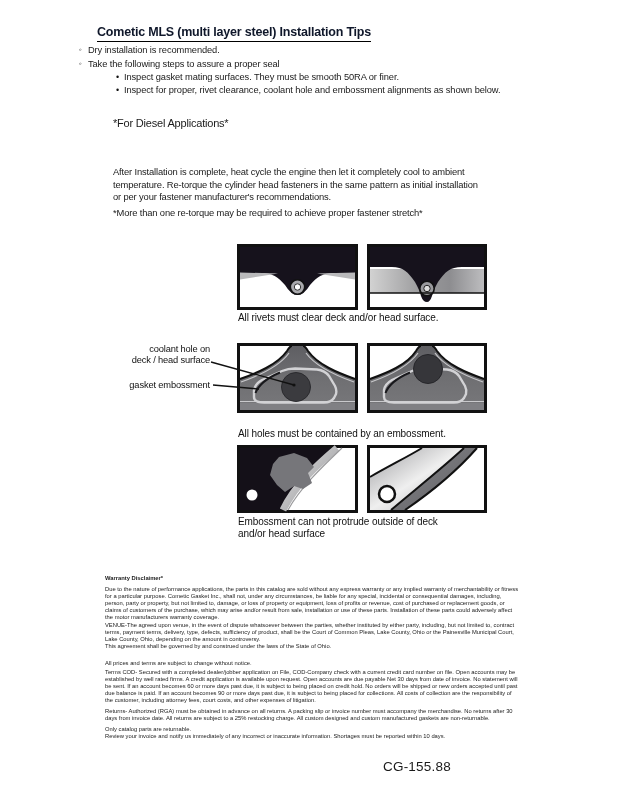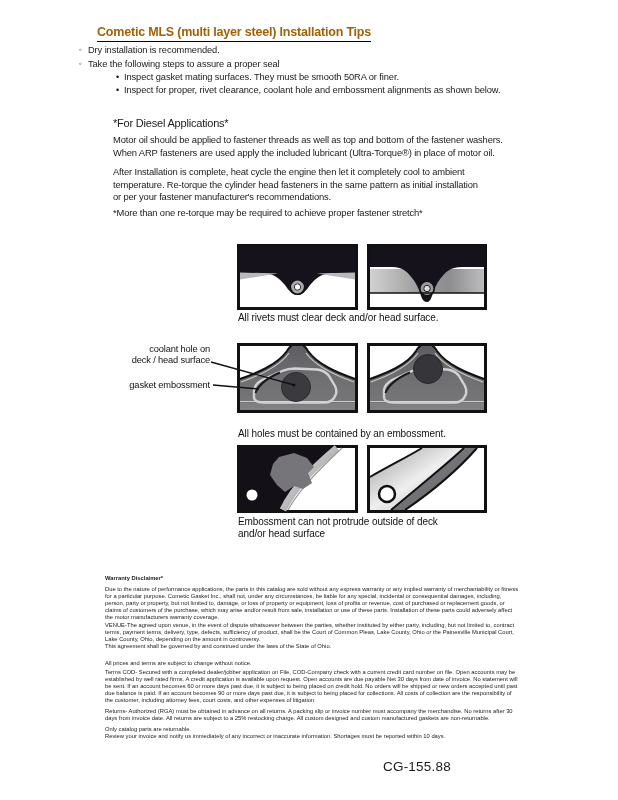--- a/index.html
+++ b/index.html
@@ -3,21 +3,21 @@
 <meta charset="utf-8">
 <style>
   html,body{margin:0;padding:0;background:#fff;}
   .page{position:relative;width:618px;height:800px;background:#ffffff;overflow:hidden;
         font-family:"Liberation Sans","DejaVu Sans",sans-serif;color:#1a1a1a;}
   .abs{position:absolute;}
   .nowrap{white-space:nowrap;}
 
   
   .title{left:97px;top:25px;font-size:12.5px;font-weight:bold;letter-spacing:-0.2px;
-         border-bottom:1.5px solid #000;padding-bottom:1.5px;color:#a16207;}
+         border-bottom:1.5px solid #000;padding-bottom:1.5px;color:#0f172a;}
   .tips{left:79px;top:43px;font-size:9.3px;line-height:13px;letter-spacing:-0.1px;}
   .tip-row{white-space:nowrap;}
   .b-circle{display:inline-block;width:9px;font-size:7.5px;vertical-align:1px;color:#222;}
   .sub{margin-left:37px;}
   .b-dot{display:inline-block;width:8px;font-size:9px;color:#111;}
 
   
   .diesel-head{left:113px;top:117px;font-size:11px;font-weight:normal;letter-spacing:-0.2px;}
   .body-lines{left:113px;font-size:9.4px;line-height:12.5px;letter-spacing:-0.15px;}
 
@@ -43,24 +43,20 @@
   <div class="abs title">Cometic MLS (multi layer steel) Installation Tips</div>
 
   <div class="abs tips">
     <div class="tip-row"><span class="b-circle">◦</span><span>Dry installation is recommended.</span></div>
     <div class="tip-row"><span class="b-circle">◦</span><span>Take the following steps to assure a proper seal</span></div>
     <div class="tip-row sub"><span class="b-dot">•</span><span>Inspect gasket mating surfaces.  They must be smooth 50RA or finer.</span></div>
     <div class="tip-row sub"><span class="b-dot">•</span><span>Inspect for proper, rivet clearance, coolant hole and embossment alignments as shown below.</span></div>
   </div>
 
   <div class="abs diesel-head">*For Diesel Applications*</div>
-  <div class="abs body-lines" style="top:134px;">
-    <div class="nowrap">Motor oil should be applied to fastener threads as well as top and bottom of the fastener washers.</div>
-    <div class="nowrap">When ARP fasteners are used apply the included lubricant (Ultra-Torque®) in place of motor oil.</div>
-  </div>
   <div class="abs body-lines" style="top:166px;">
     <div class="nowrap">After Installation is complete, heat cycle the engine then let it completely cool to ambient</div>
     <div class="nowrap">temperature. Re-torque the cylinder head fasteners in the same pattern as initial installation</div>
     <div class="nowrap">or per your fastener manufacturer's recommendations.</div>
   </div>
   <div class="abs body-lines nowrap" style="top:207px;">*More than one re-torque may be required to achieve proper fastener stretch*</div>
 
   <div class="abs rw-label" style="left:237px;top:228px;">RIGHT</div>
   <div class="abs rw-label" style="left:367px;top:228px;width:120px;">WRONG</div>
 

